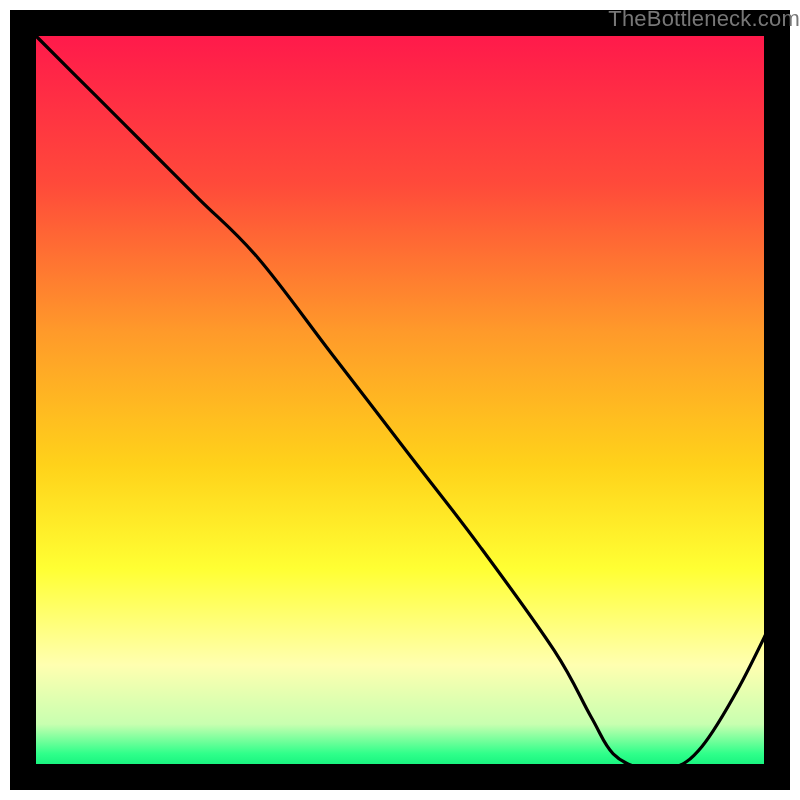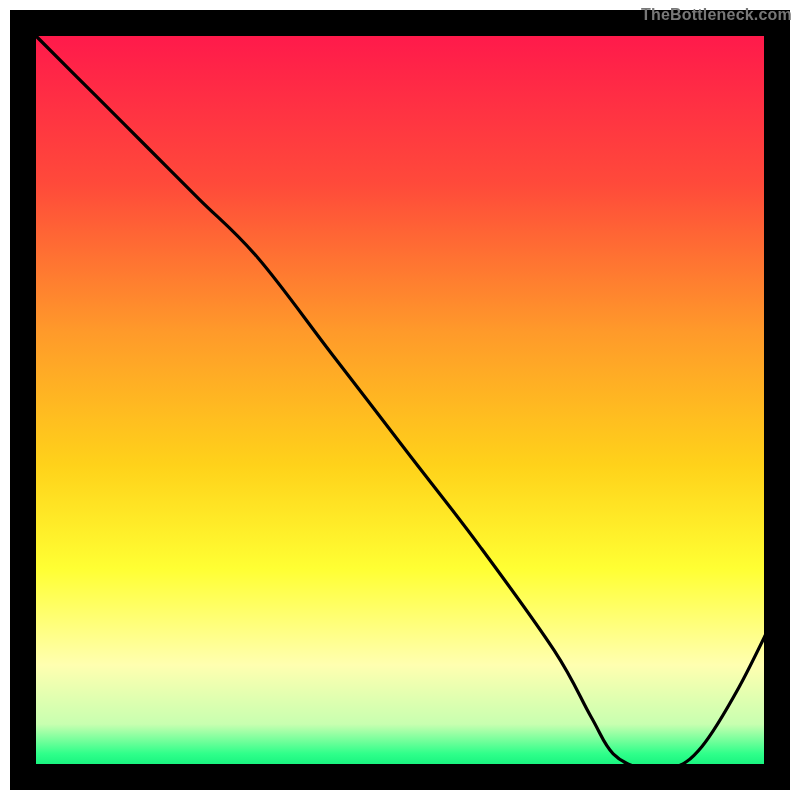--- a/index.html
+++ b/index.html
@@ -12,23 +12,23 @@
     overflow: hidden;
   }
   .chart-wrap {
     position: relative;
     width: 800px;
     height: 800px;
   }
   .watermark {
     position: absolute;
     top: 6px;
-    right: 8px;
-    font-size: 16px;
-    font-weight: 700;
+    right: 0;
+    font-size: 22px;
+    font-weight: 400;
     color: #777;
     letter-spacing: 0.2px;
     user-select: none;
   }
   svg {
     display: block;
   }
 </style>
 </head>
 <body>

